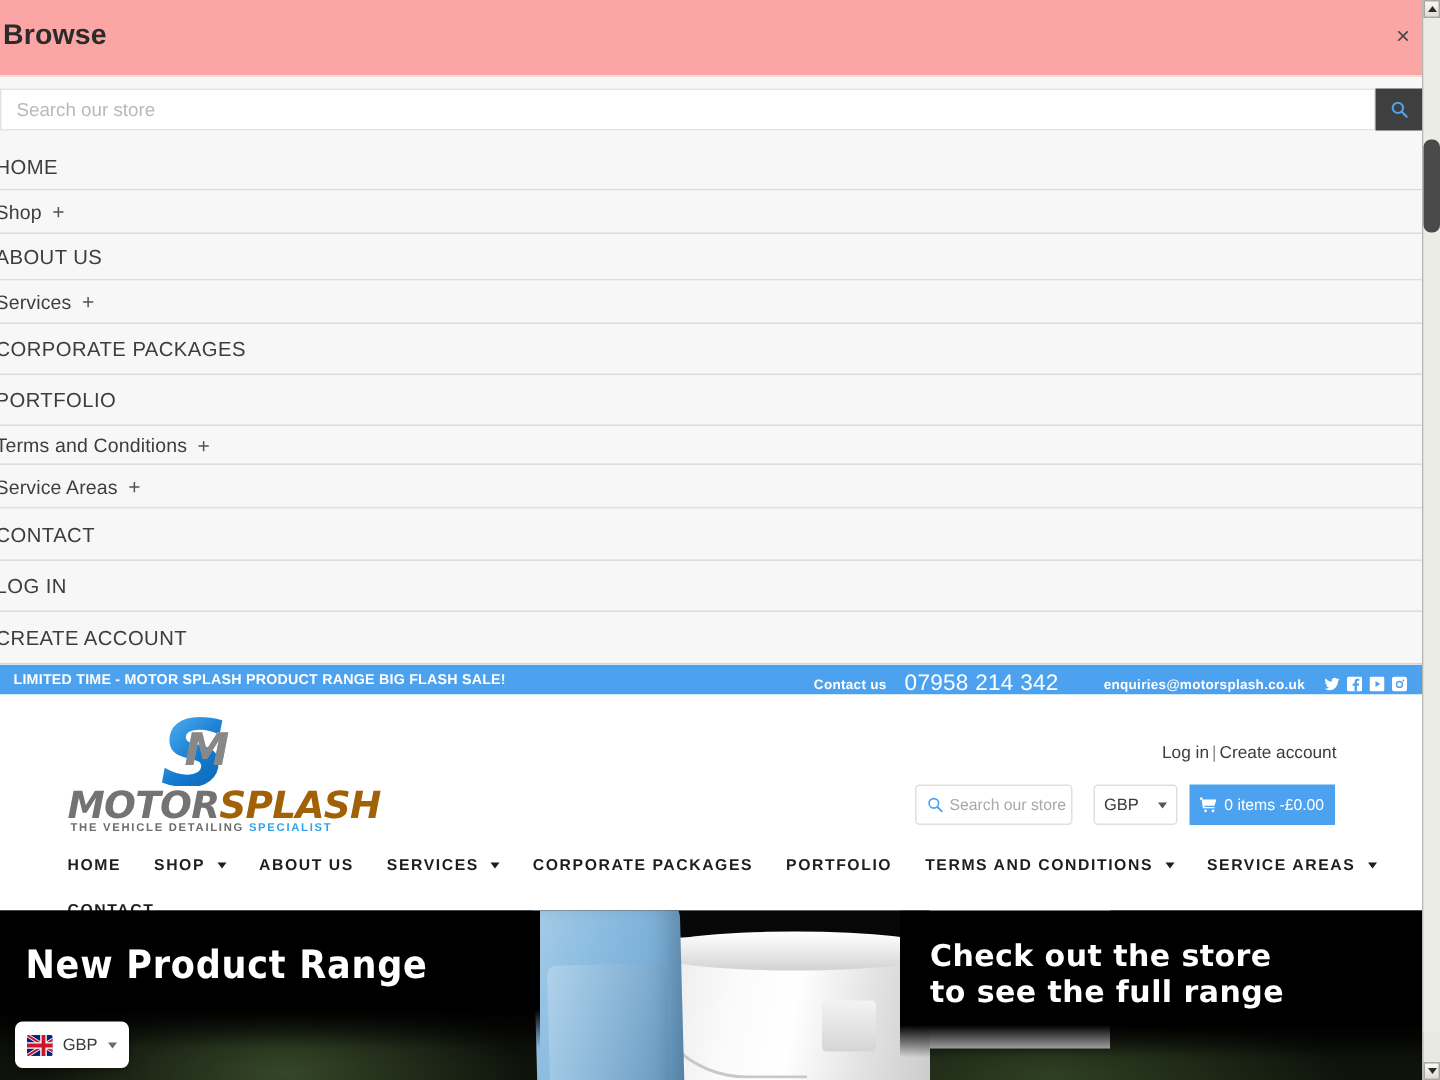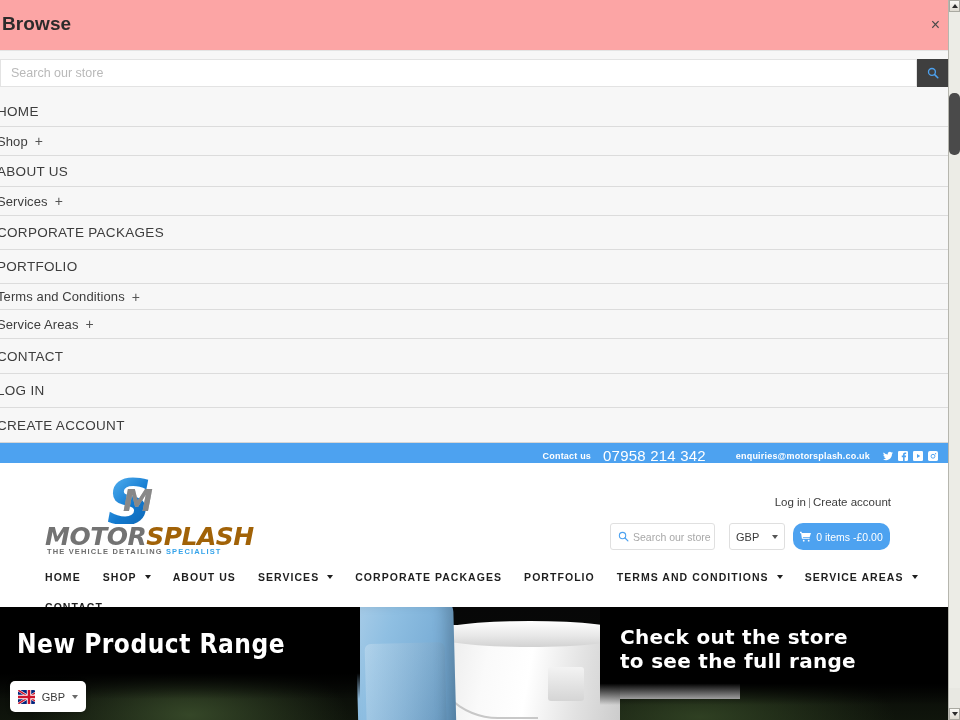--- a/index.html
+++ b/index.html
@@ -118,21 +118,21 @@
   .currency-select {
     position: absolute; left: 729px; top: 60px; width: 56px; height: 27px;
     border: 1px solid #dfdfdf; border-radius: 3px; background: #fff;
     display: flex; align-items: center; justify-content: space-between;
     padding: 0 6px; font-size: 11px; color: #3a3a3a; cursor: pointer;
   }
   .cs-caret { width:0;height:0;border-left:3.5px solid transparent;border-right:3.5px solid transparent;border-top:4px solid #555;}
 
   .cart-btn {
     position: absolute; left: 793px; top: 60px; width: 97px; height: 27px;
-    background: #4da2f0; border-radius: 10px; color: #fff;
+    background: #4da2f0; border-radius: 0; color: #fff;
     display: flex; align-items: center; justify-content: center; gap: 5px;
     font-size: 10.5px; cursor: pointer;
   }
 
   
   .nav {
     position: relative; background: #fff; padding: 0 0 0 45px;
     border-bottom: none;
   }
   .nav-row { display: flex; align-items: center; flex-wrap: wrap; }
@@ -254,20 +254,21 @@
   svg { display: block; }
 </style>
 </head>
 <body>
 
 <div id="screen">
 
   <div id="site">
 
     <div class="topbar">
+      <div class="announce">LIMITED TIME - MOTOR SPLASH PRODUCT RANGE BIG FLASH SALE!</div>
       <div class="contact-wrap">
         <span class="contact-us">Contact us</span>
         <span class="contact-phone">07958 214 342</span>
         <span class="contact-email">enquiries@motorsplash.co.uk</span>
         <span class="social">
           <span>
             <svg width="10" height="10" viewBox="0 0 16 16">
                 <path fill="#ffffff" d="M16 3.04a6.4 6.4 0 0 1-1.89.52 3.3 3.3 0 0 0 1.45-1.82 6.6 6.6 0 0 1-2.08.8A3.28 3.28 0 0 0 7.8 5.6 9.32 9.32 0 0 1 1.11 2.2a3.28 3.28 0 0 0 1.02 4.38 3.2 3.2 0 0 1-1.49-.41v.04a3.28 3.28 0 0 0 2.63 3.22 3.3 3.3 0 0 1-1.48.06 3.28 3.28 0 0 0 3.07 2.28A6.6 6.6 0 0 1 0 13.13a9.3 9.3 0 0 0 5.03 1.47c6.04 0 9.34-5 9.34-9.34l-.01-.43A6.6 6.6 0 0 0 16 3.04z"></path>
               </svg>
           </span>

